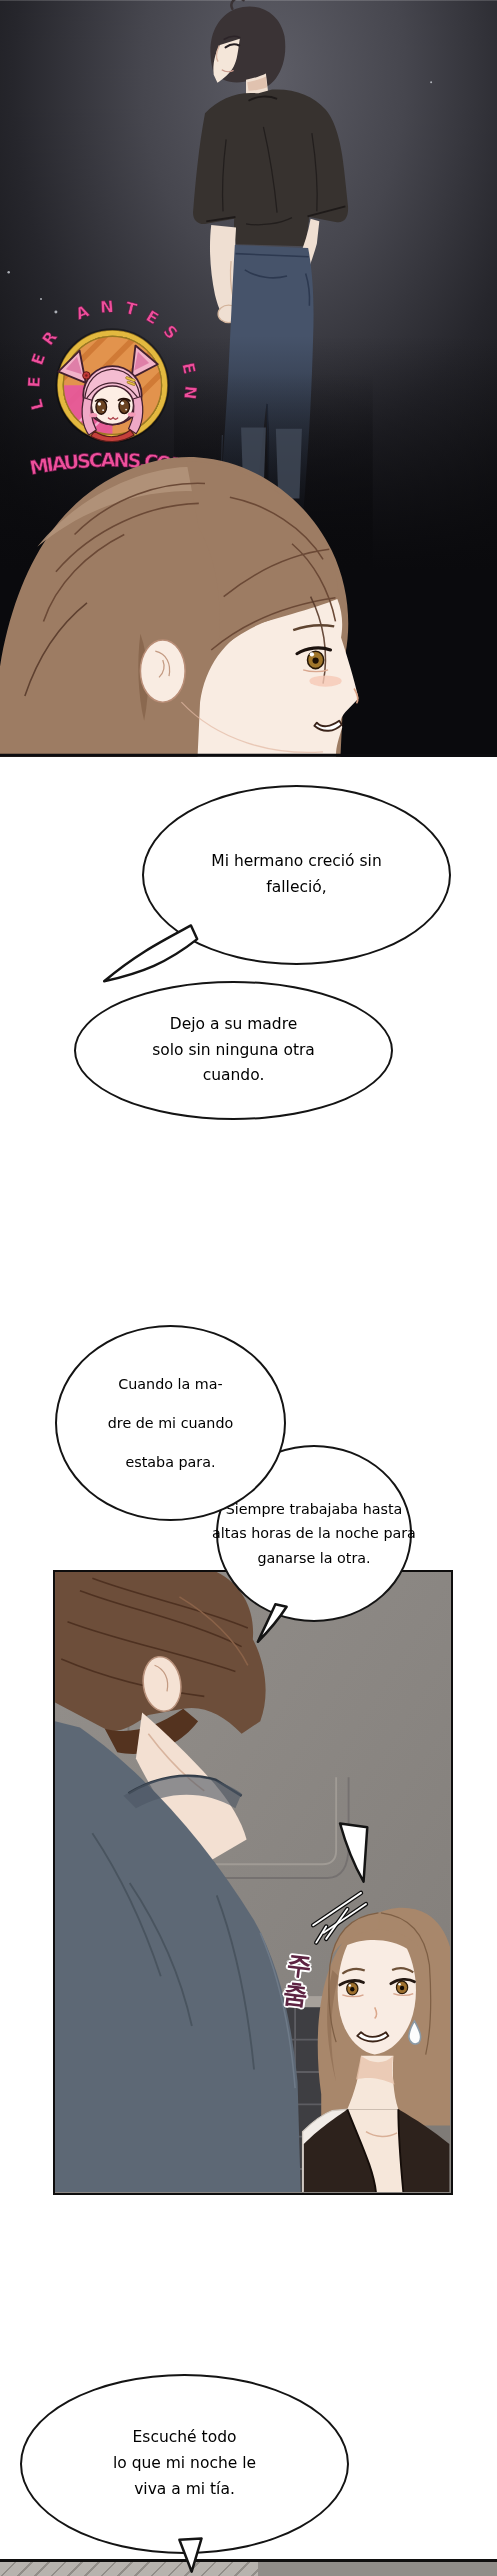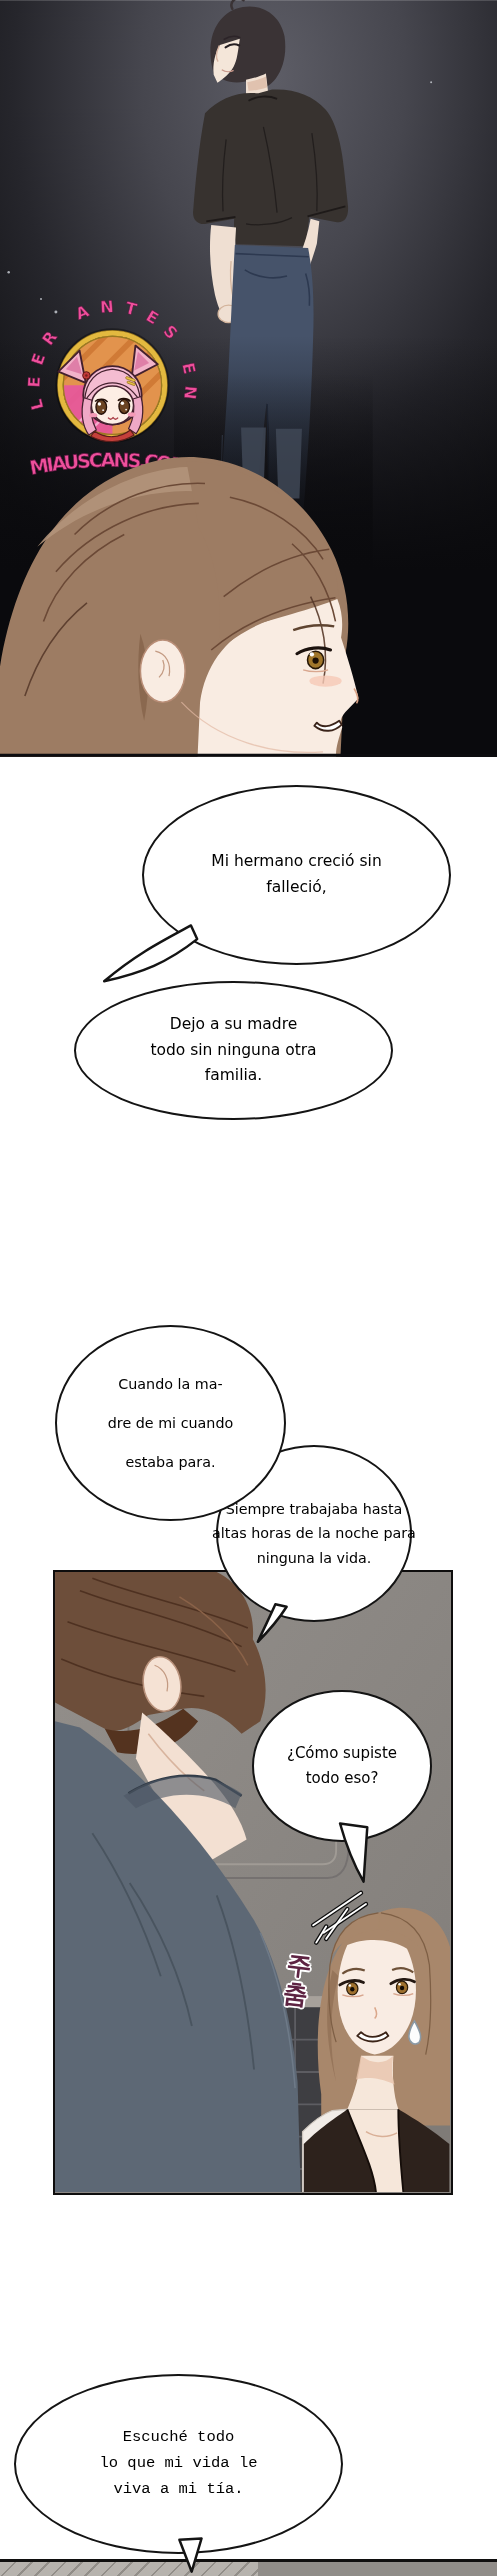--- a/index.html
+++ b/index.html
@@ -196,35 +196,35 @@
       <path d="M570,1108 C576,1118 578,1126 574,1132" stroke="#d9a184" stroke-width="2.5" fill="none"></path>
       <path d="M506,1168 C520,1180 538,1178 550,1166 L546,1160 C532,1170 518,1172 510,1163 Z" fill="#ffffff" stroke="#3b241a" stroke-width="3" stroke-linejoin="round"></path>
       <path d="M292,1130 C350,1192 440,1216 520,1210" stroke="#e3b9a4" stroke-width="2" fill="none" opacity="0.7"></path>
     </g>
 
     <rect x="0" y="1213" width="800" height="5" fill="#0c0c0f"></rect>
   </svg>
 
   <div class="bubble under fs26" style="left:74px;top:981px;width:319px;height:139px;">
     <div class="ln">Dejo a su madre</div>
-    <div class="ln">todo sin ninguna otra</div>
-    <div class="ln">familia.</div>
+    <div class="ln">solo sin ninguna otra</div>
+    <div class="ln">cuando.</div>
   </div>
   <div class="bubble fs26" style="left:142px;top:785px;width:309px;height:180px;">
     <div class="ln">Mi hermano creció sin</div>
     <div class="ln">falleció,</div>
   </div>
   <svg class="tail" style="left:93px;top:914px;" width="124" height="75" viewBox="0 0 200 120">
     <path d="M168,40 C120,78 80,94 18,108 C70,64 110,44 158,18 Z" fill="#ffffff" stroke="#141414" stroke-width="4" stroke-linejoin="round"></path>
   </svg>
 
   <div class="bubble under fs24" style="left:216px;top:1445px;width:196px;height:177px;z-index:20;">
     <div class="ln">Siempre trabajaba hasta</div>
     <div class="ln">altas horas de la noche para</div>
-    <div class="ln">ninguna la vida.</div>
+    <div class="ln">ganarse la otra.</div>
   </div>
   <svg class="tail" style="left:254px;top:1603px;" width="44" height="50" viewBox="0 0 70 80">
     <path d="M52,6 C38,28 24,44 6,62 C18,36 26,20 34,2 Z" fill="#ffffff" stroke="#141414" stroke-width="4" stroke-linejoin="round"></path>
   </svg>
   <div class="bubble fs24" style="left:55px;top:1325px;width:231px;height:196px;z-index:21;gap:15px;">
     <div class="ln">Cuando la ma-</div>
     <div class="ln">dre de mi cuando</div>
     <div class="ln">estaba para.</div>
   </div>
 
@@ -332,31 +332,27 @@
         </g>
       </g>
     </svg>
   </div>
 
   <div id="sfx-korean">주춤</div>
 
   <svg class="tail" style="left:336px;top:1821px;" width="44" height="65" viewBox="0 0 70 105">
     <path d="M6,4 C16,40 28,70 44,98 L50,10 Z" fill="#ffffff" stroke="#141414" stroke-width="4" stroke-linejoin="round"></path>
   </svg>
-  <div class="bubble fs25" style="left:252px;top:1690px;width:180px;height:152px;">
-    <div class="ln">¿Cómo supiste</div>
-    <div class="ln">todo eso?</div>
-  </div>
 
   <svg class="tail" style="left:174px;top:2536px;" width="44" height="40" viewBox="0 0 70 65">
     <path d="M8,6 L28,58 L44,4 Z" fill="#ffffff" stroke="#141414" stroke-width="4" stroke-linejoin="round"></path>
   </svg>
-  <div class="bubble fs26" style="left:14px;top:2374px;width:329px;height:180px;font-family:Liberation Mono, monospace;">
+  <div class="bubble fs26" style="left:20px;top:2374px;width:329px;height:180px;">
     <div class="ln">Escuché todo</div>
-    <div class="ln">lo que mi vida le</div>
+    <div class="ln">lo que mi noche le</div>
     <div class="ln">viva a mi tía.</div>
   </div>
 
   <div id="bottom-strip">
     <div class="hatch"></div>
   </div>
 
 </div>
 
 

